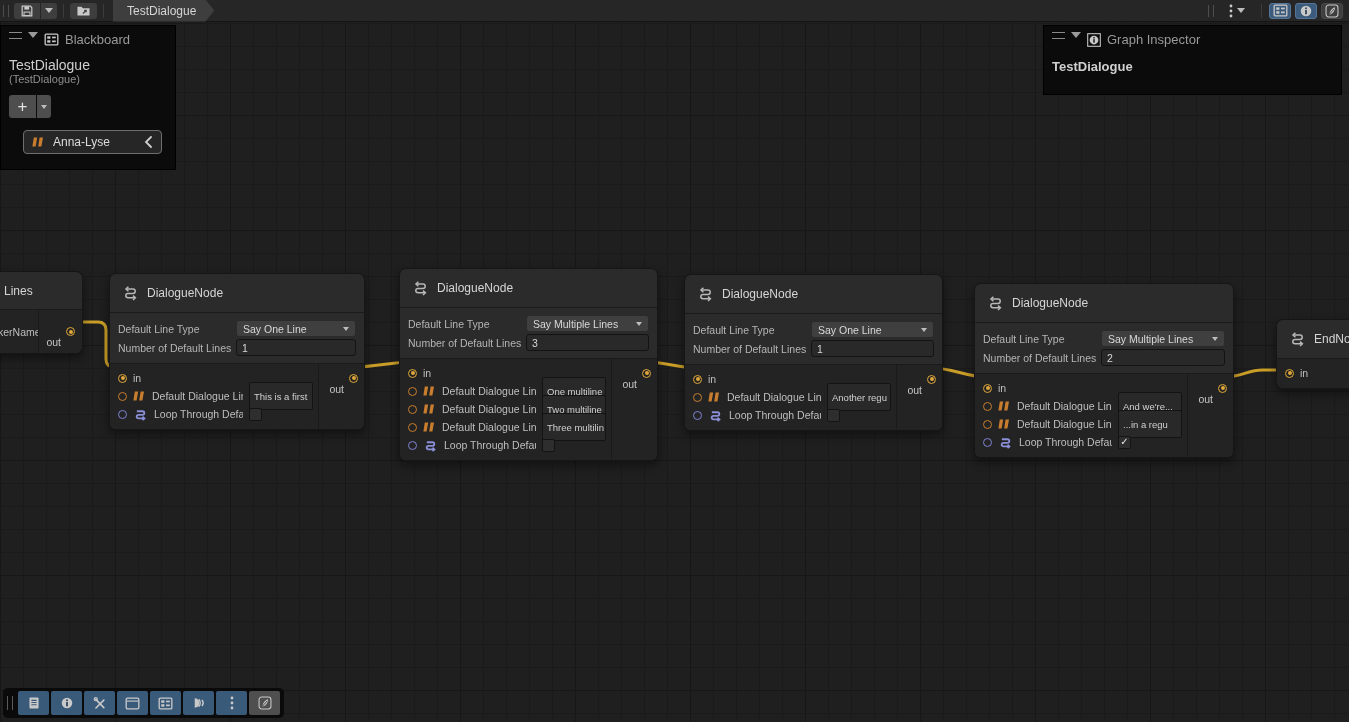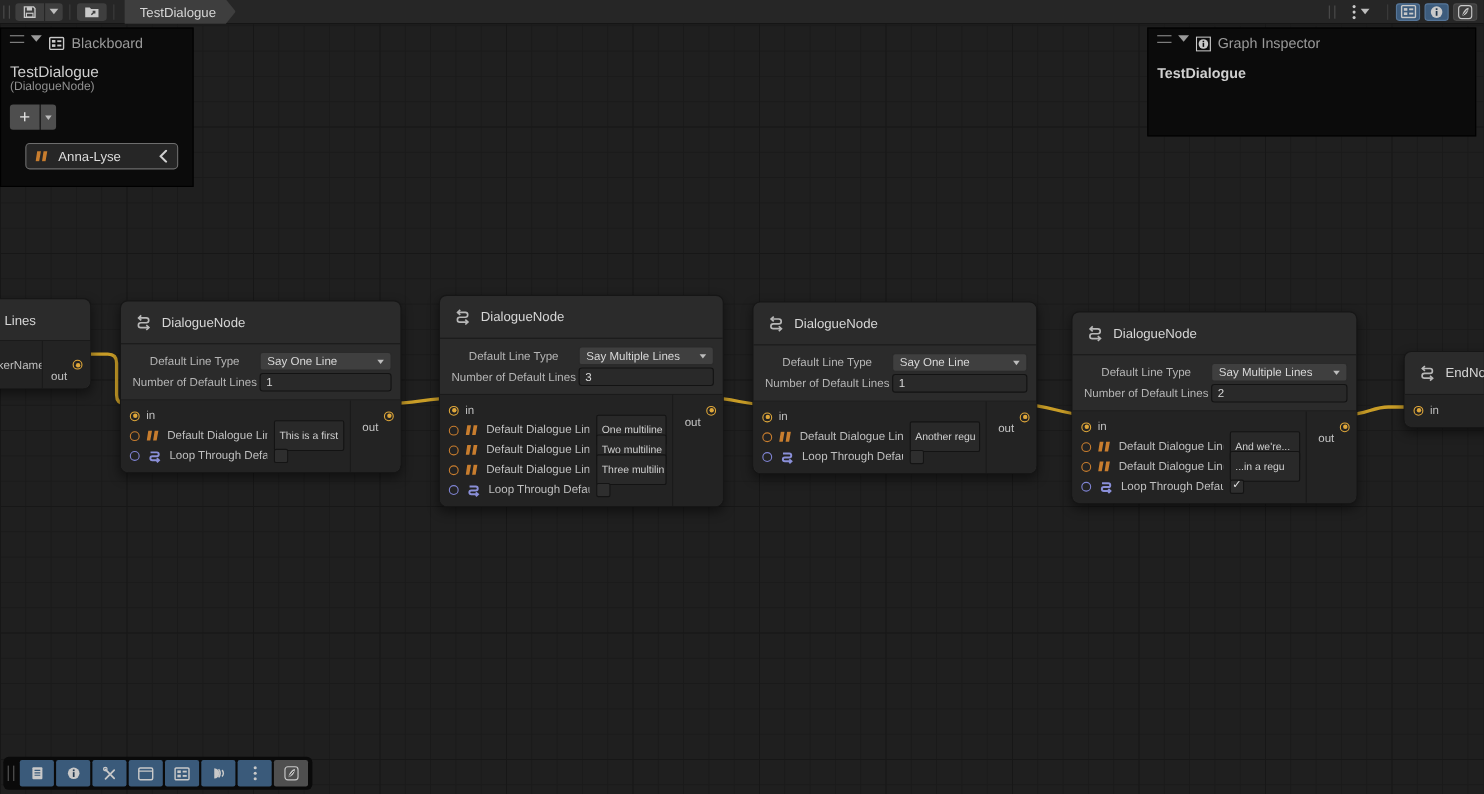--- a/index.html
+++ b/index.html
@@ -64,40 +64,40 @@
   .add-dd  { width:14px; height:23px; background:#4e4e4e; border:none; border-radius:0 3px 3px 0; margin-left:1px;
     display:flex; align-items:center; justify-content:center; }
   .add-dd .caret { border-left-width:3.5px; border-right-width:3.5px; border-top-width:4.5px; }
   .bb-pill {
     margin:12px 0 0 22px; width:139px; height:24px;
     background:#262626; border:1px solid #6e6e6e; border-radius:4px;
     display:flex; align-items:center; gap:8px; padding:0 8px;
     color:#dcdcdc; font-size:12px;
   }
   .bb-pill .spacer { flex:1; }
-  #inspector { left:1043px; top:25px; width:299px; height:99px; }
+  #inspector { left:1043px; top:25px; width:299px; height:70px; }
   .insp-name { padding:8px 8px; color:#d0d0d0; font-size:13px; font-weight:bold; }
 
   
   #edges { position:absolute; left:0; top:0; z-index:5; }
   #edges path { fill:none; stroke-width:3; stroke-linecap:round; }
 
   
   .node {
     position:absolute; z-index:10; background:#2b2b2b;
     border:1px solid #161616; border-radius:7px;
     box-shadow:0 4px 10px rgba(0,0,0,.45);
     font-size:10.5px;
   }
   .node.clip-left  { border-left:none; border-top-left-radius:0; border-bottom-left-radius:0; }
   .node-header { display:flex; align-items:center; gap:8px; height:38px; padding:0 12px; }
   .node-title { color:#d6d6d6; font-size:12px; white-space:nowrap; }
   .node-props { border-top:1px solid #1a1a1a; padding:5px 8px; }
   .prop-row { display:flex; align-items:center; height:17px; margin:2px 0; }
-  .prop-label { width:118px; flex:none; color:#b5b5b5; white-space:nowrap; overflow:hidden;text-align:center; }
+  .prop-label { width:118px; flex:none; color:#b5b5b5; white-space:nowrap; overflow:hidden; }
   .dropdown {
     flex:1; height:17px; background:#3f3f3f; border:1px solid #2a2a2a; border-radius:3px;
     display:flex; align-items:center; padding:0 6px; color:#d8d8d8; white-space:nowrap;
   }
   .dropdown .caret { margin-left:auto; border-left-width:3.5px; border-right-width:3.5px; border-top-width:4.5px; }
   .textinput {
     flex:1; height:17px; background:#292929; border:1px solid #131313; border-radius:3px;
     display:flex; align-items:center; padding:0 5px; color:#d8d8d8; white-space:nowrap; overflow:hidden;
   }
   .node-body { border-top:1px solid #1a1a1a; background:#232323; display:flex;
@@ -553,21 +553,21 @@
             <rect x="1.2" y="1.2" width="13.6" height="11.6" rx="1" fill="none" stroke="#c9c9c9" stroke-width="1.4"></rect>
             <rect x="3.4" y="3.6" width="3.4" height="2.6" fill="#c9c9c9"></rect>
             <rect x="8.6" y="3.9" width="4" height="1.8" fill="#c9c9c9"></rect>
             <rect x="3.4" y="7.8" width="3.4" height="2.6" fill="#c9c9c9"></rect>
             <rect x="8.6" y="8.1" width="4" height="1.8" fill="#c9c9c9"></rect>
           </svg>
         </span>
       <span>Blackboard</span>
     </div>
     <div class="bb-graphname">TestDialogue</div>
-    <div class="bb-graphtype">(DialogueNode)</div>
+    <div class="bb-graphtype">(TestDialogue)</div>
     <div class="bb-addrow">
       <button class="add-btn">+</button>
       <button class="add-dd">
           <span class="caret"></span>
         </button>
     </div>
     <div class="bb-pill">
       <span class="ic">
           <svg width="13" height="10" viewBox="0 0 13 10">
             <path d="M1.8 0.5h3.4L3.6 9.5H0.4z M7.6 0.5h3.4L9.4 9.5H6.2z" fill="#c87d2e"></path>

